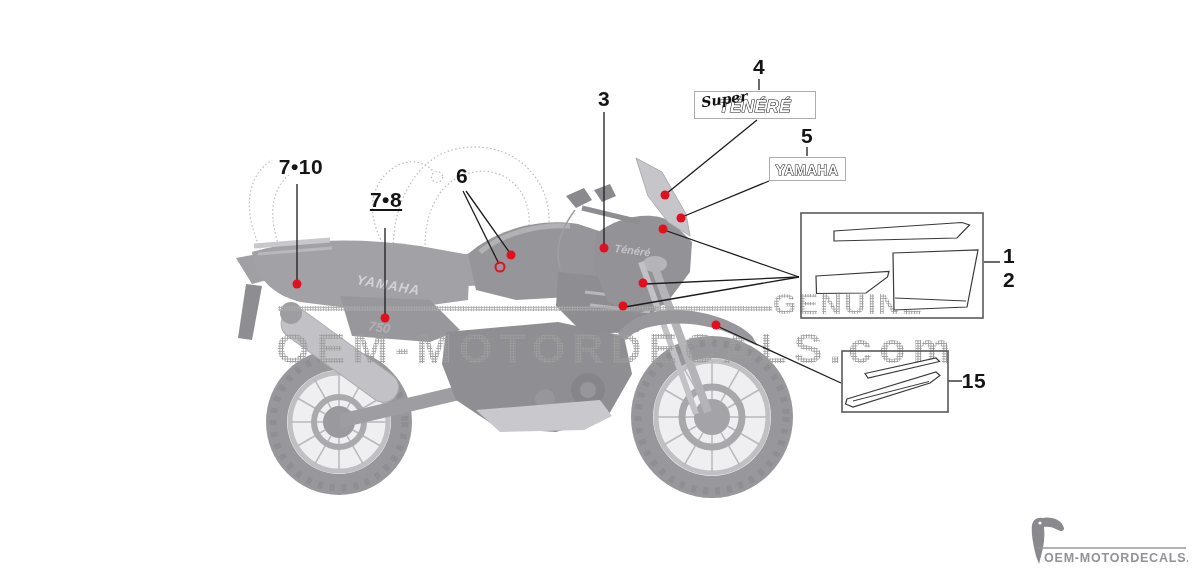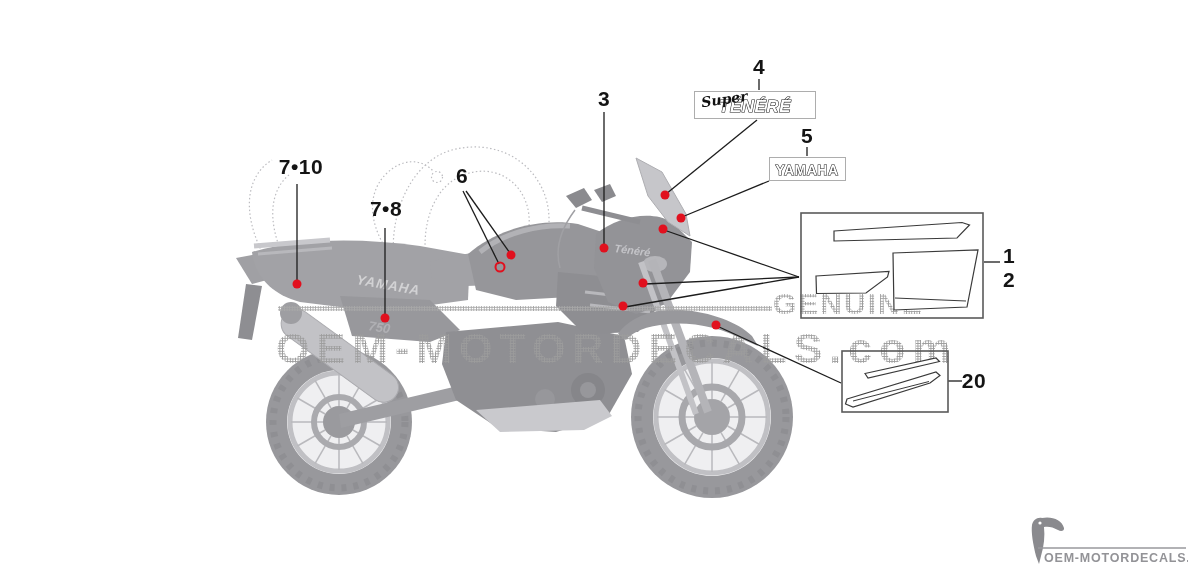--- a/index.html
+++ b/index.html
@@ -231,28 +231,28 @@
     </svg>
   </div>
 
   <div class="badge" id="badge-5">
     <svg width="74" height="21" viewBox="0 0 74 21">
       <text x="37" y="16.5" text-anchor="middle" font-size="14" font-weight="bold" letter-spacing="0.5" fill="#ffffff" stroke="#161616" stroke-width="1.05" paint-order="stroke">YAMAHA</text>
     </svg>
   </div>
 
   <div class="callout" style="left:301px;top:167px;">7•10</div>
-  <div class="callout" style="left:386px;top:209px;">7•8</div>
+  <div class="callout" style="left:386px;top:200px;text-decoration:underline;">7•8</div>
   <div class="callout" style="left:462px;top:176px;">6</div>
   <div class="callout" style="left:604px;top:99px;">3</div>
   <div class="callout" style="left:759px;top:67px;">4</div>
   <div class="callout" style="left:807px;top:136px;">5</div>
   <div class="callout" style="left:1009px;top:256px;">1</div>
   <div class="callout" style="left:1009px;top:280px;">2</div>
-  <div class="callout" style="left:974px;top:381px;">20</div>
+  <div class="callout" style="left:974px;top:381px;">15</div>
 
   <svg class="abs" style="left:1020px;top:512px;" width="168" height="56" viewBox="0 0 168 56">
     <path d="M22 6 C32 4 42 8 44 16 C44.5 19 41 20 38 18 C33 15 28 14 24 15 C25 24 24 34 21 44 L19 52 L16 44 C13 32 11 20 12 13 C13 8 17 5 22 6 Z" fill="#8a8a8e"></path>
     <circle cx="20" cy="11" r="1.6" fill="#ffffff"></circle>
     <line x1="18" y1="36" x2="166" y2="36" stroke="#98989c" stroke-width="1.5"></line>
     <text x="24" y="50" font-size="12.5" font-weight="bold" letter-spacing="0.8" fill="#939397">OEM-MOTORDECALS.com</text>
   </svg>
 
 </div>
 

